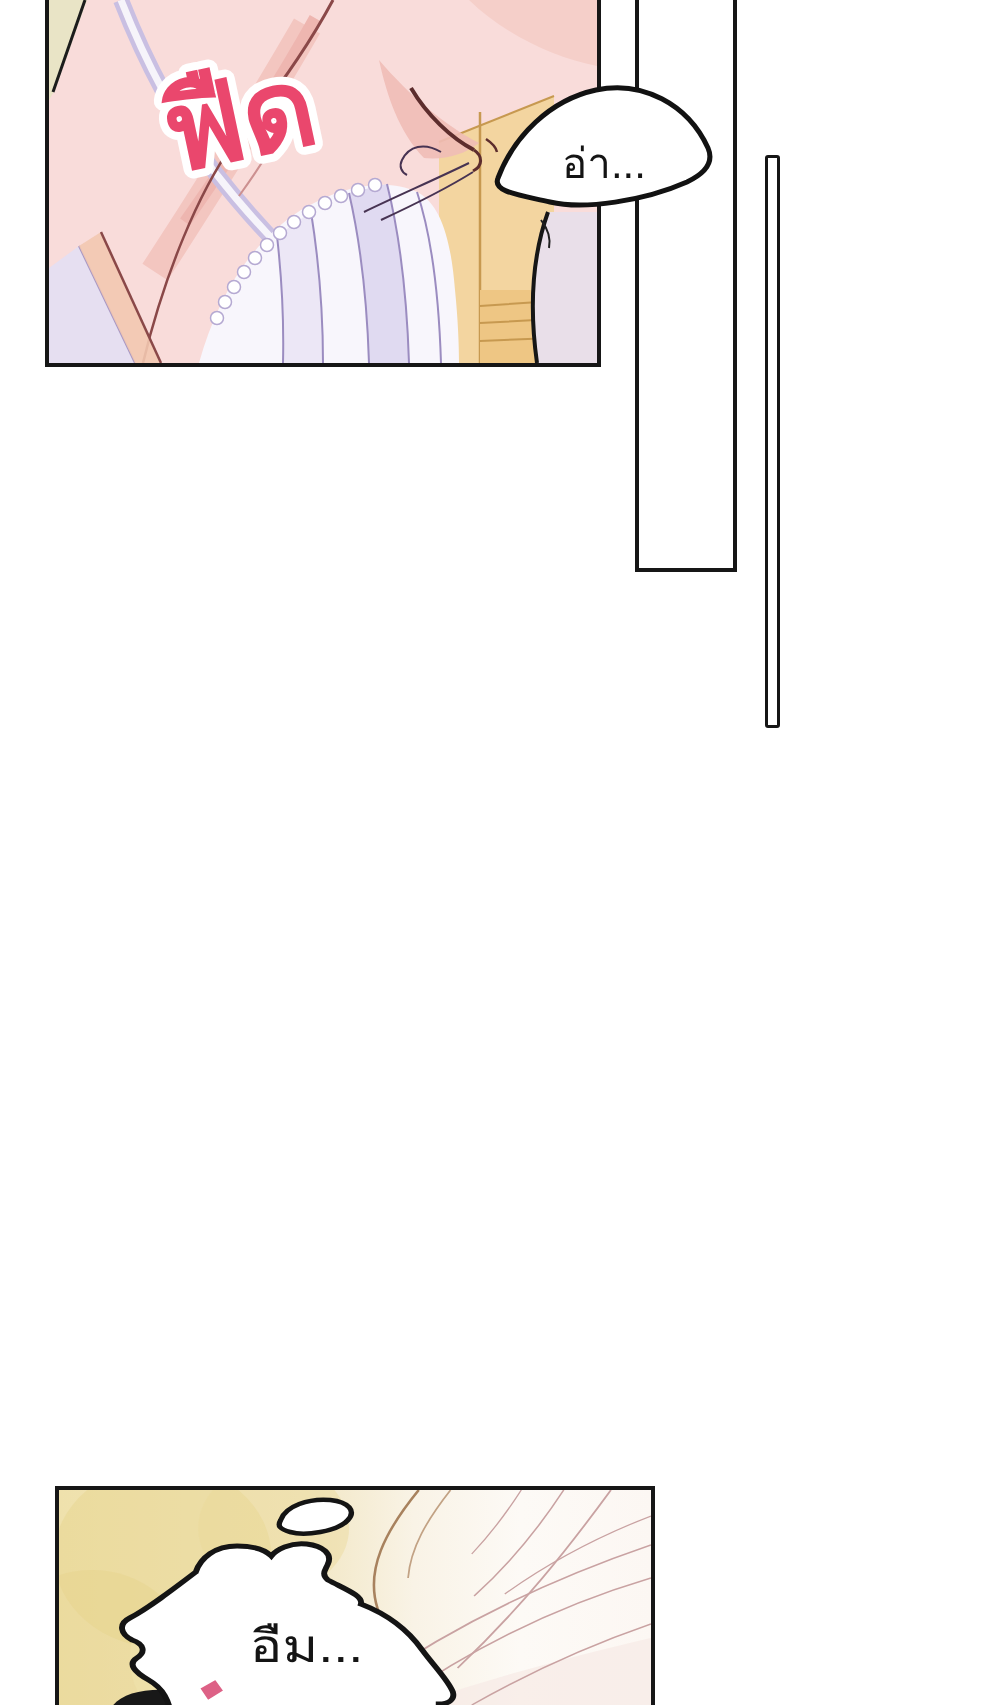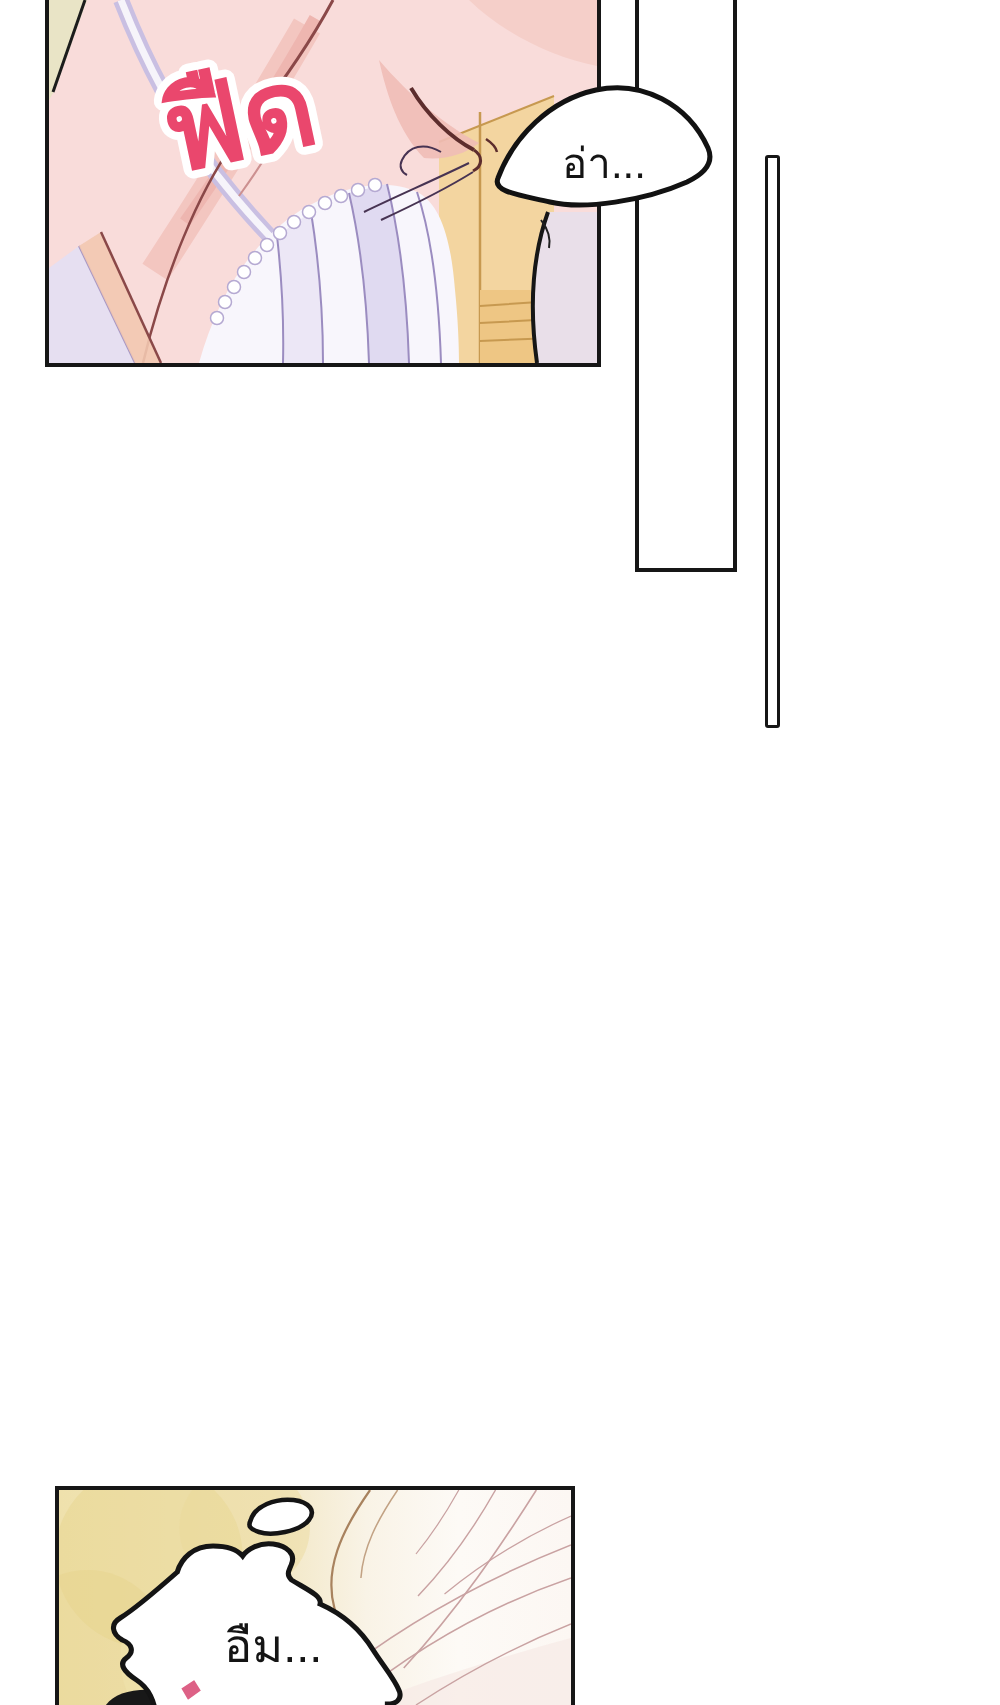--- a/index.html
+++ b/index.html
@@ -14,21 +14,21 @@
   }
   #tall-rect{
     left:635px;top:0;width:102px;height:572px;
     border:4px solid #161616;border-top:none;background:#ffffff;z-index:1;
   }
   #pole{
     left:765px;top:155px;width:15px;height:573px;
     border:3px solid #161616;border-radius:3px;background:#ffffff;z-index:1;
   }
   #bottom-panel{
-    left:55px;top:1486px;width:520px;height:219px;
+    left:55px;top:1486px;width:600px;height:219px;
     border:4px solid #161616;border-bottom:none;overflow:hidden;background:#f2e7c4;z-index:2;
   }
   #bubble-ah{position:absolute;left:492px;top:78px;width:228px;height:148px;z-index:6;}
   svg{display:block;}
   .art{position:absolute;left:0;top:0;width:100%;height:100%;}
   text{font-family:"Liberation Sans",sans-serif;}
 </style>
 </head>
 <body>
 

